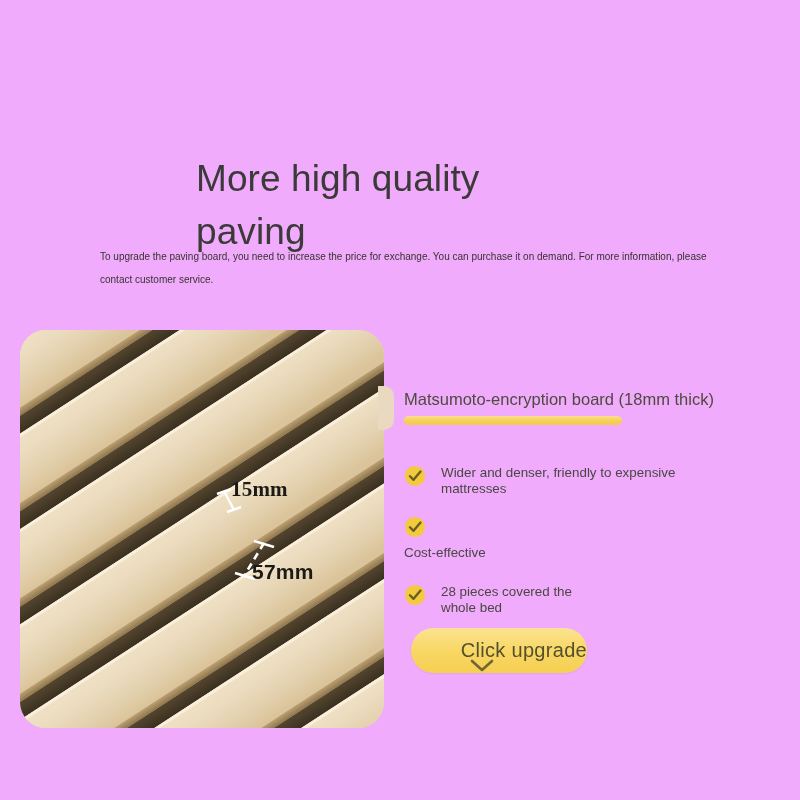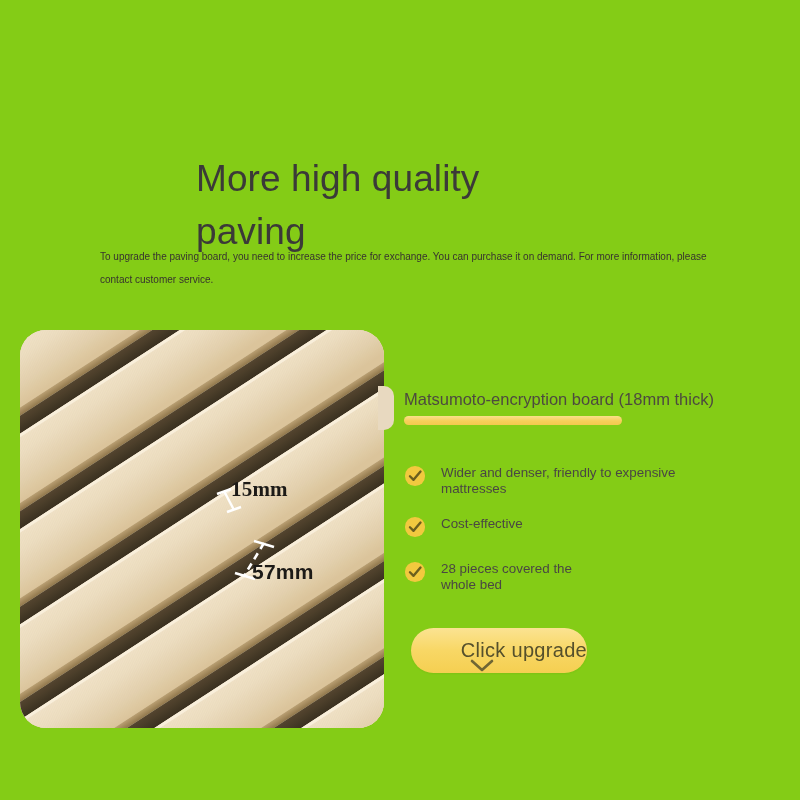--- a/index.html
+++ b/index.html
@@ -12,21 +12,21 @@
     background: #f7f2ed;
     font-family: "Liberation Sans", sans-serif;
     overflow: hidden;
     position: relative;
   }
 
   
   #page {
     position: absolute;
     inset: 0;
-    background: #84cc16;
+    background: #f0abfc;
     overflow: hidden;
   }
   .top-white-curve {
     position: absolute;
     top: -560px;
     width: 640px;
     height: 640px;
     background: #ffffff;
     border-radius: 50%;
     opacity: 0.92;
@@ -295,21 +295,21 @@
     <ul id="feature-list">
       <li class="feature-item">
         <span class="check-icon">
           <svg viewBox="0 0 24 24">
               <circle cx="12" cy="12" r="11" fill="#f2c93f"></circle>
               <path d="M6.5 12.3 L10.4 16.2 L18 7.2" stroke="#6b5f1e" stroke-width="2.6" fill="none" stroke-linecap="round" stroke-linejoin="round"></path>
             </svg>
         </span>
         <span class="feature-text">Wider and denser, friendly to expensive mattresses</span>
       </li>
-      <li class="feature-item" style="margin-bottom:22px;">
+      <li class="feature-item" style="margin-bottom:22px;flex-direction:column;">
         <span class="check-icon">
           <svg viewBox="0 0 24 24">
               <circle cx="12" cy="12" r="11" fill="#f2c93f"></circle>
               <path d="M6.5 12.3 L10.4 16.2 L18 7.2" stroke="#6b5f1e" stroke-width="2.6" fill="none" stroke-linecap="round" stroke-linejoin="round"></path>
             </svg>
         </span>
         <span class="feature-text">Cost-effective</span>
       </li>
       <li class="feature-item">
         <span class="check-icon">

